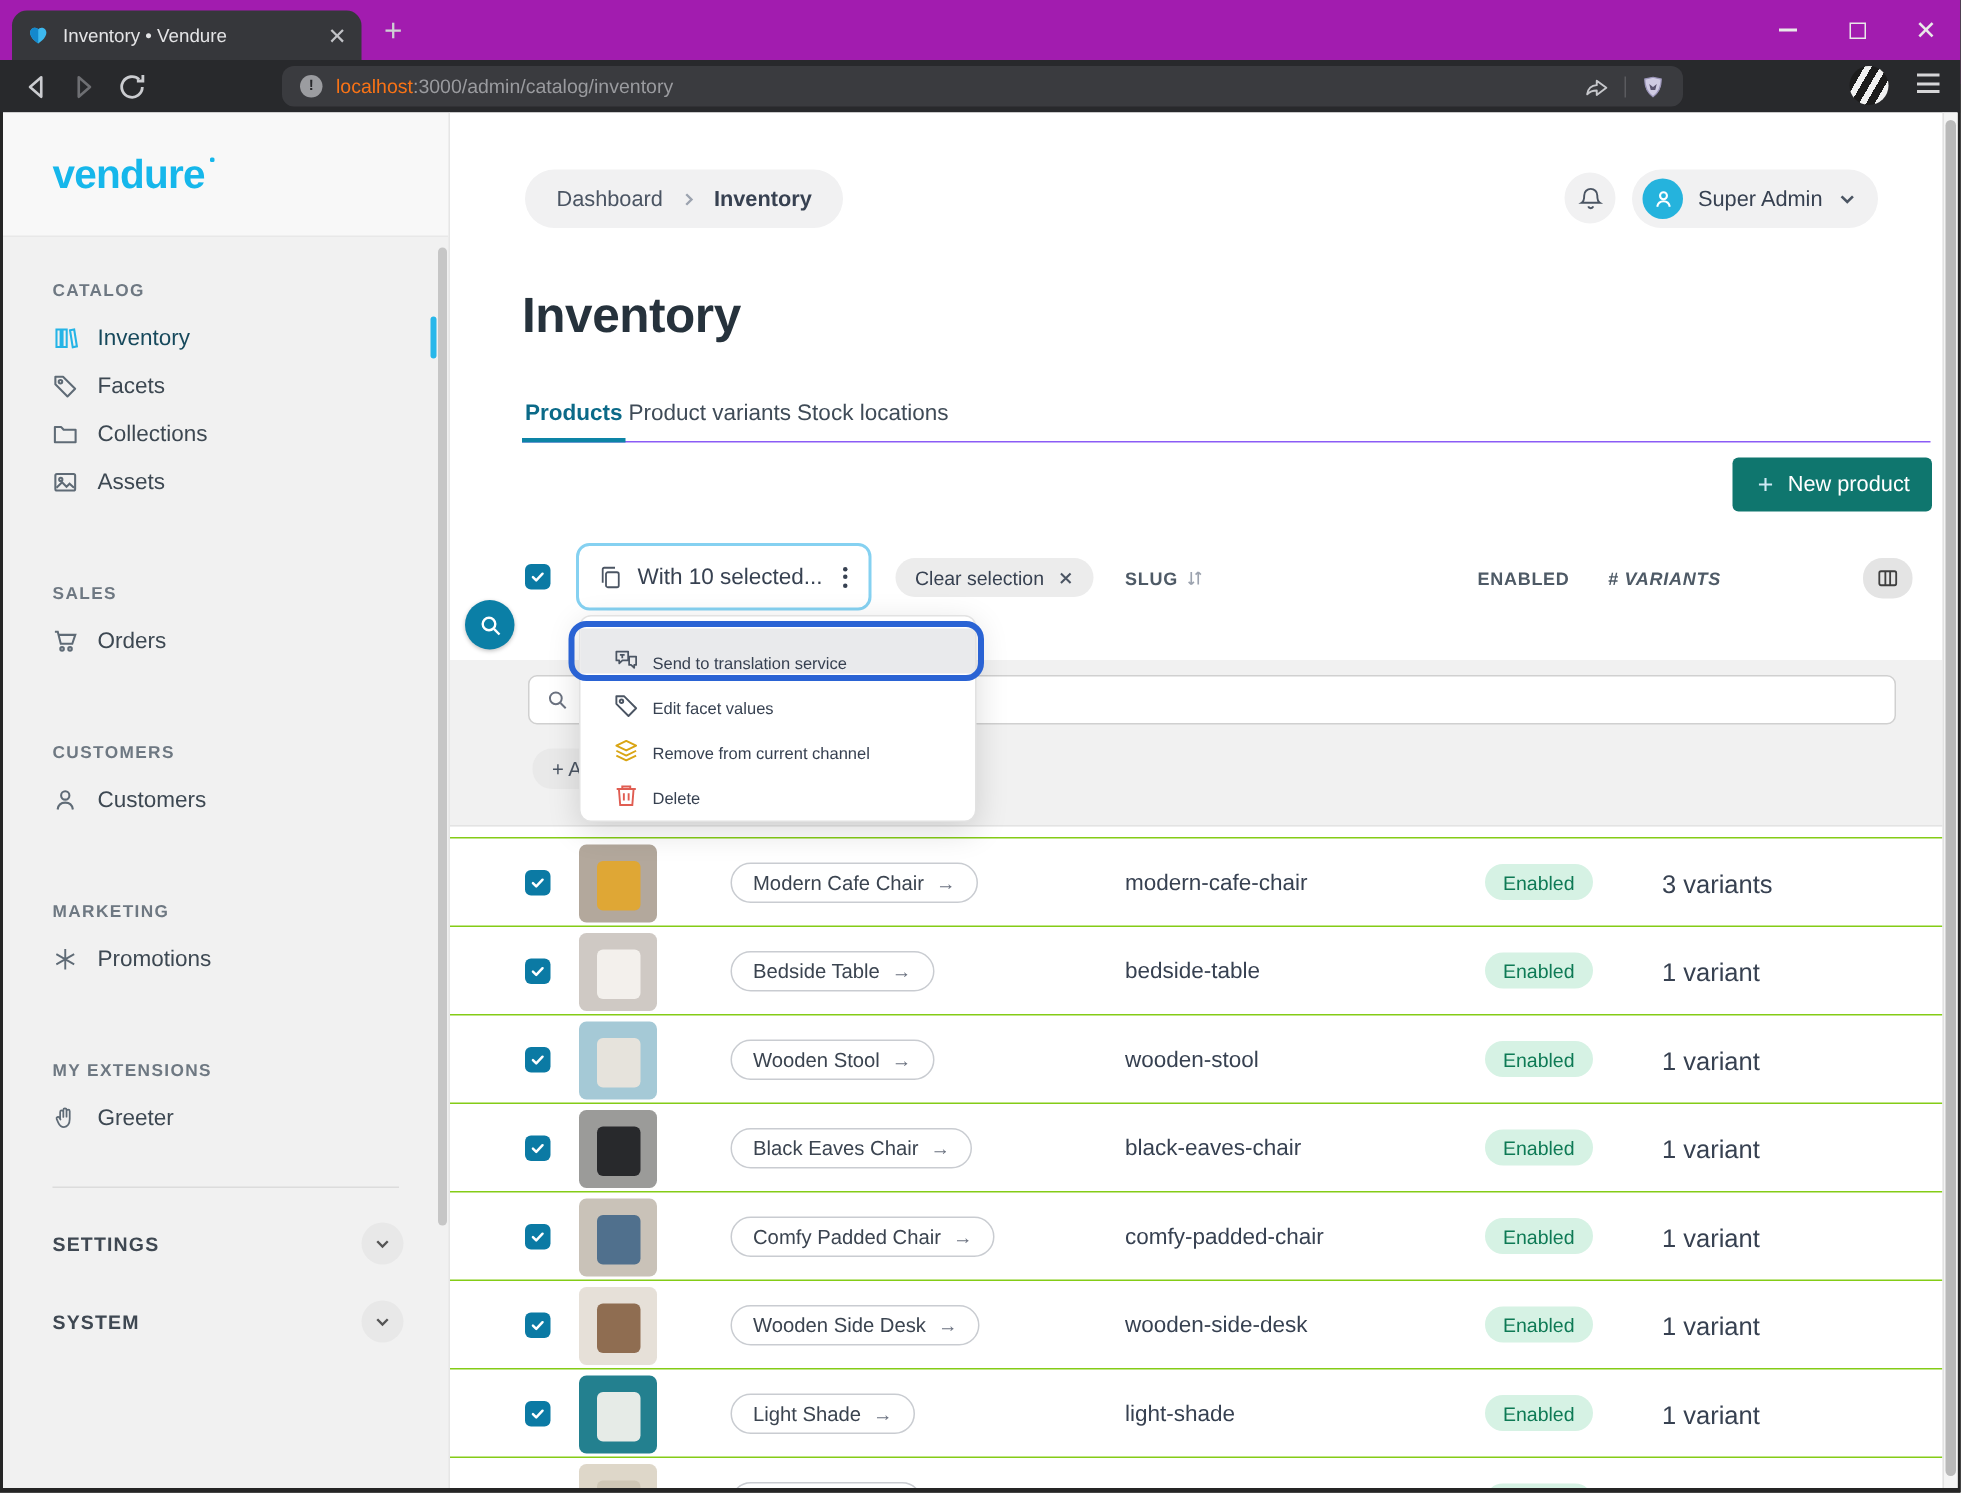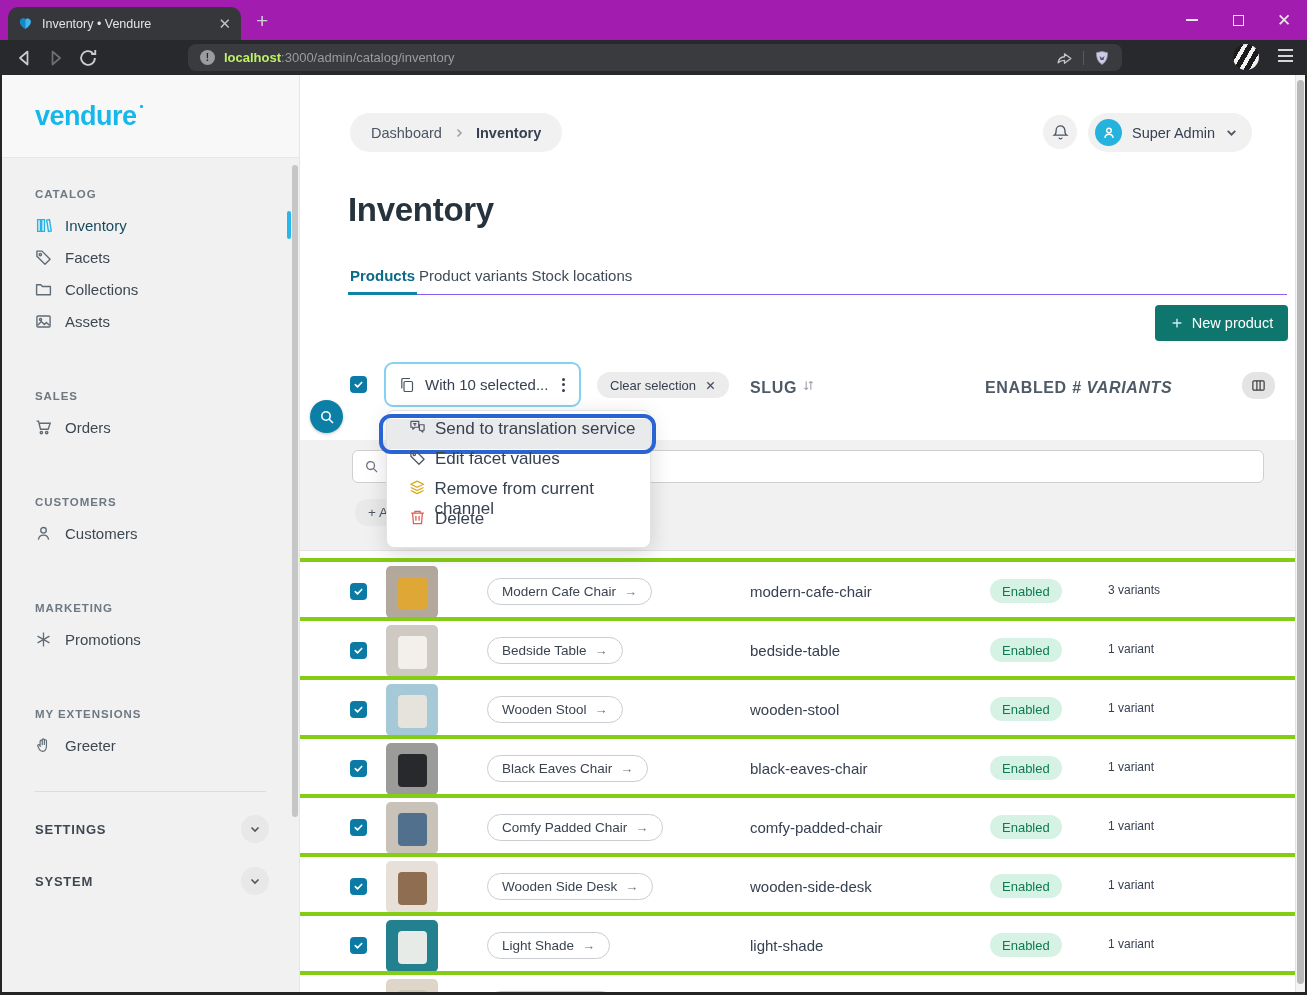--- a/index.html
+++ b/index.html
@@ -18,21 +18,21 @@
   .win-min { width:12px; height:1.5px; background:#e9e9e9; }
   .win-max { width:11px; height:11px; border:1.5px solid #e9e9e9; }
   .win-close { font-size:17px; line-height:1; }
 
   .toolbar { position:absolute; top:40px; left:0; right:0; height:35px; background:#28292c; }
   .navbtn { position:absolute; top:8px; width:20px; height:20px; color:#cbccd0; }
   .navbtn svg { width:100%; height:100%; }
   .urlbar { position:absolute; left:188px; top:4px; width:934px; height:27px; background:#3a3b3f; border-radius:8px; display:flex; align-items:center; padding:0 12px; }
   .info-dot { width:15px; height:15px; border-radius:50%; background:#9b9ca0; color:#26272a; font-size:10px; font-weight:700; display:flex; align-items:center; justify-content:center; }
   .url-text { margin-left:9px; font-size:13px; color:#9a9b9f; flex:1; }
-  .url-text b { color:#bef264; font-weight:700;margin-top:35px; }
+  .url-text b { color:#f97316; font-weight:400;margin-top:35px; }
   .url-icons { display:flex; align-items:center; gap:10px; color:#c6c7cb; }
   .url-sep { width:1px; height:14px; background:#5a5b5f; }
   .brave-avatar { position:absolute; right:48px; top:4px; width:26px; height:26px; border-radius:50%; background:repeating-linear-gradient(120deg,#f2f2f2 0 4px,#1c1c1c 4px 9px); }
   .hamburger { position:absolute; right:14px; top:9px; display:flex; flex-direction:column; gap:3.5px; }
   .hamburger i { width:15px; height:2px; background:#d6d6d8; }
 
   
   .page { position:absolute; top:75px; left:2px; right:2px; bottom:3px; background:#fff; display:flex; }
 
   
@@ -86,56 +86,56 @@
   .cbx svg { width:11px; height:11px; }
   .bulk-cbx { position:absolute; left:50px; top:301px; }
   .ws-btn { position:absolute; left:84px; top:287px; width:197px; height:45px; background:#fff; border:2px solid #85d1f1; border-radius:9px; display:flex; align-items:center; gap:10px; padding:0 13px; cursor:pointer; }
   .ws-btn .ws-icon { width:16px; height:16px; color:#4b5563; display:flex; }
   .ws-btn .ws-icon svg { width:100%; height:100%; }
   .ws-label { font-size:15px; color:#374151; }
   .kebab { margin-left:4px; display:flex; flex-direction:column; gap:2.5px; }
   .kebab i { width:3px; height:3px; border-radius:50%; background:#374151; }
   .clear-pill { position:absolute; left:297px; top:297px; height:26px; border-radius:13px; background:#ececec; display:flex; align-items:center; gap:9px; padding:0 13px; font-size:13px; color:#374151; cursor:pointer; }
   .clear-pill svg { width:11px; height:11px; color:#4b5563; }
-  .th { position:absolute; top:304px; font-size:16px; font-weight:700; color:#4e5a66; letter-spacing:.04em; display:flex; gap:5px; }
+  .th { position:absolute; top:304px; font-size:12px; font-weight:700; color:#4e5a66; letter-spacing:.04em; display:flex; gap:5px; }
   .th-slug { left:450px; } .th-enabled { left:685px; } .th-variants { left:772px;font-style:italic; }
   .th svg { width:13px; height:13px; color:#9ca3af; }
   .col-btn { position:absolute; left:942px; top:297px; width:33px; height:27px; border-radius:13px; background:#e4e4e4; display:flex; align-items:center; justify-content:center; color:#3f3f3f; cursor:pointer; }
   .col-btn svg { width:15px; height:15px; }
 
   
   .filter-panel { position:absolute; left:0; right:10px; top:365px; height:111px; background:#f1f1f1; border-bottom:1px solid #e3e3e3; }
   .search-box { position:absolute; left:52px; top:10px; width:912px; height:33px; background:#fff; border:1px solid #d0d0d0; border-radius:6px; display:flex; align-items:center; gap:9px; padding:0 11px; }
   .search-box .sicon { width:15px; height:15px; color:#6b7280; display:flex; }
   .search-box .sicon svg { width:100%; height:100%; }
   .caret { width:1.5px; height:16px; background:#2f3337; }
   .add-pill { position:absolute; left:55px; top:59px; width:118px; height:27px; border-radius:13px; background:#e9e9e9; color:#4b5563; font-size:13.5px; display:flex; align-items:center; padding:0 13px; }
   .search-fab { position:absolute; left:10px; top:325px; width:33px; height:33px; border-radius:50%; background:#0b7fa6; display:flex; align-items:center; justify-content:center; box-shadow:0 1px 3px rgba(0,0,0,.25); cursor:pointer; }
   .search-fab svg { width:16px; height:16px; color:#fff; }
 
   
   .menu { position:absolute; left:86px; top:335px; width:265px; background:#fff; border:1px solid #e2e2e2; border-radius:8px; box-shadow:0 6px 22px rgba(0,0,0,.14); padding:8px 0; z-index:5; }
-  .menu-item { position:relative; height:30px; display:flex; align-items:flex-start; gap:9px; padding-left:22px; font-size:17px; color:#374151; cursor:pointer; }
+  .menu-item { position:relative; height:30px; display:flex; align-items:flex-end; gap:9px; padding-left:22px; font-size:11px; color:#374151; cursor:pointer; }
   .menu-item.highlighted { background:#e9eaec; }
   .menu-icon { width:17px; height:17px; display:flex; }
   .menu-icon svg { width:100%; height:100%; }
   .menu-ring { position:absolute; left:-8px; right:-6px; top:-5px; bottom:-5px; border:4px solid #2a63d4; border-radius:12px; pointer-events:none; }
 
   
   .table { position:absolute; left:0; right:10px; top:483px; bottom:0; }
-  .trow { position:relative; height:59px; border-top:4px solid #84cc16; }
+  .trow { position:relative; height:59px; border-top:1px solid #84cc16; }
   .trow .cbx { position:absolute; left:50px; top:21px; }
   .thumb { position:absolute; left:86px; top:4px; width:52px; height:52px; border-radius:5px; overflow:hidden; }
   .thumb-accent { position:absolute; left:24%; top:22%; width:54%; height:62%; border-radius:4px; opacity:.95; }
   .name-chip { position:absolute; left:187px; top:16px; height:27px; border:1px solid #c9ccd1; border-radius:14px; display:inline-flex; align-items:center; gap:8px; padding:0 14px; font-size:13.5px; color:#3b4450; background:#fff; cursor:pointer; }
   .name-chip .arrow { color:#6b7280; font-size:13px; }
   .name-chip.empty { width:128px; }
   .slug-cell { position:absolute; left:450px; top:21px; font-size:15px; color:#374151; }
   .badge { position:absolute; left:690px; top:17px; height:24px; border-radius:12px; background:#d6f2e4; color:#0e7a55; font-size:13px; display:inline-flex; align-items:center; padding:0 12px; }
-  .variants-cell { position:absolute; left:808px; top:21px; font-size:12px; color:#374151; }
+  .variants-cell { position:absolute; left:808px; top:21px; font-size:17px; color:#374151; }
 
   
   .vscroll { position:absolute; right:0; top:0; bottom:0; width:10px; background:#f4f4f4; border-left:1px solid #e2e2e2; }
   .vscroll-thumb { position:absolute; right:1px; top:5px; bottom:8px; width:7px; background:#b9b9b9; border-radius:4px; }
 </style>
 </head>
 <body>
 
 <div class="viewport">
 

